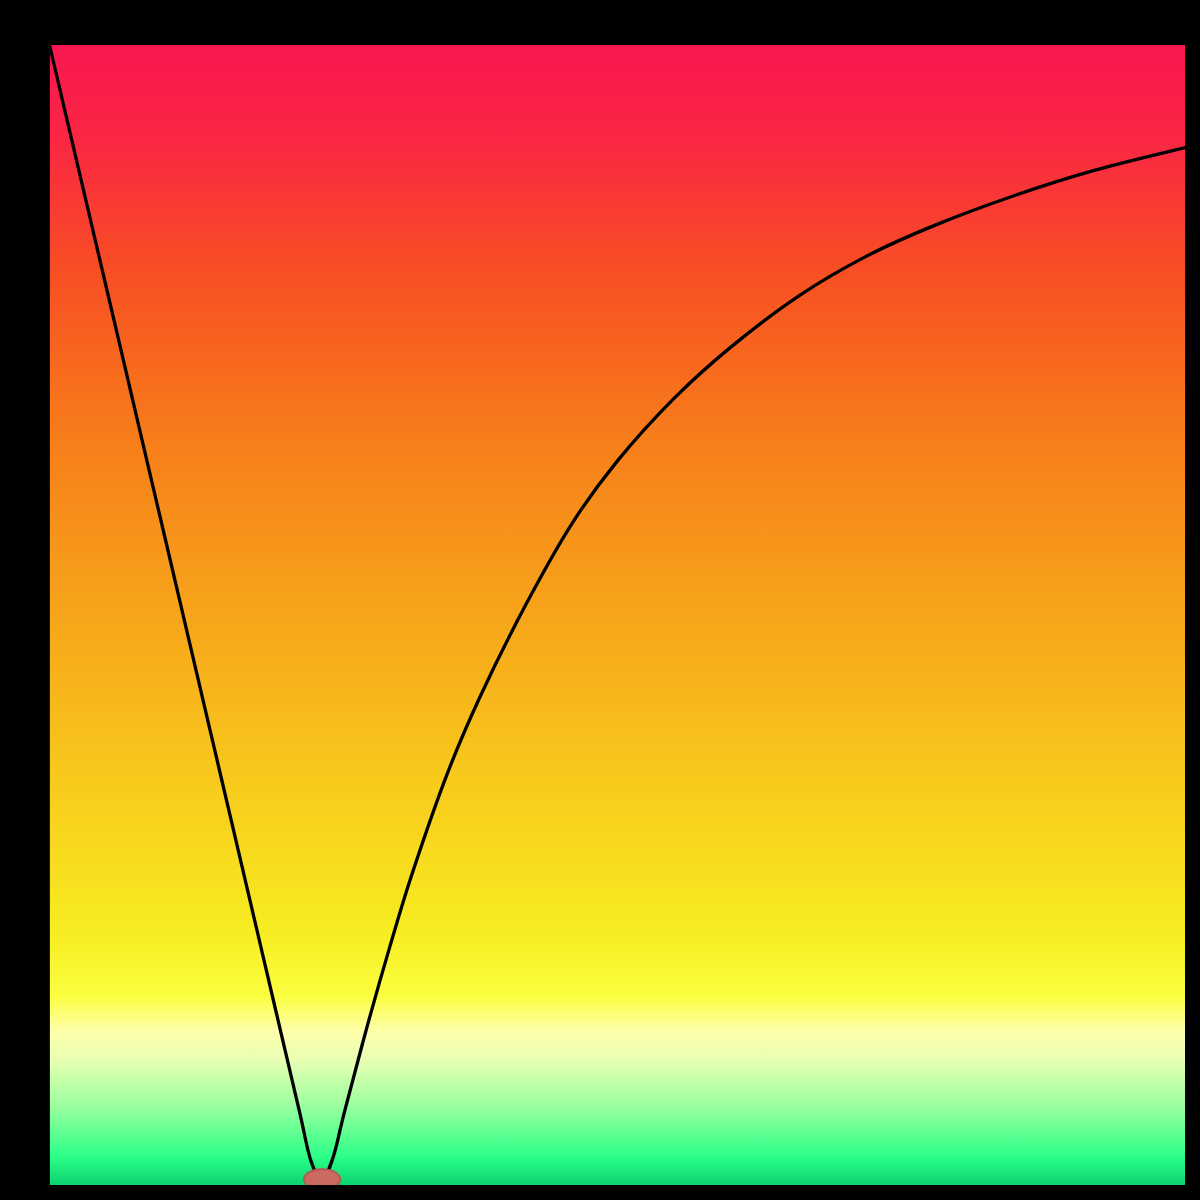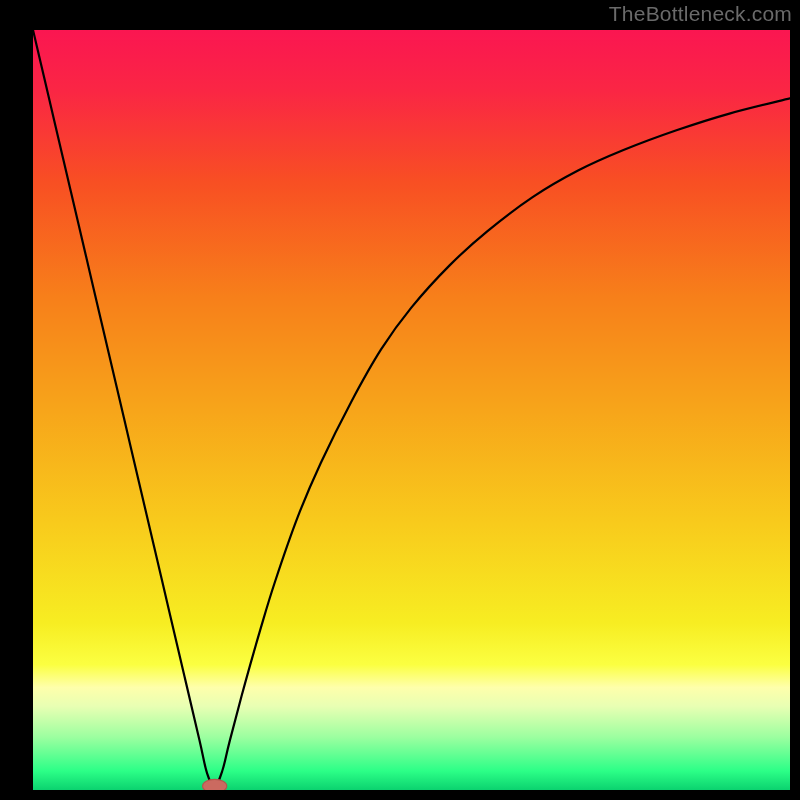--- a/index.html
+++ b/index.html
@@ -39,21 +39,20 @@
   svg {
     display: block;
     width: 100%;
     height: 100%;
   }
 </style>
 </head>
 <body>
 
 <div class="frame">
-  <div class="watermark">TheBottleneck.com</div>
   <div class="plot">
     <svg viewBox="0 0 100 100" preserveAspectRatio="none">
       <defs>
         <linearGradient id="bg-grad" x1="0" y1="0" x2="0" y2="1">
             <stop offset="0%" stop-color="#fa1651"></stop>
             <stop offset="8%" stop-color="#fa2644"></stop>
             <stop offset="20%" stop-color="#f84f23"></stop>
             <stop offset="35%" stop-color="#f77f1a"></stop>
             <stop offset="50%" stop-color="#f7a51a"></stop>
             <stop offset="65%" stop-color="#f8cb1c"></stop>

